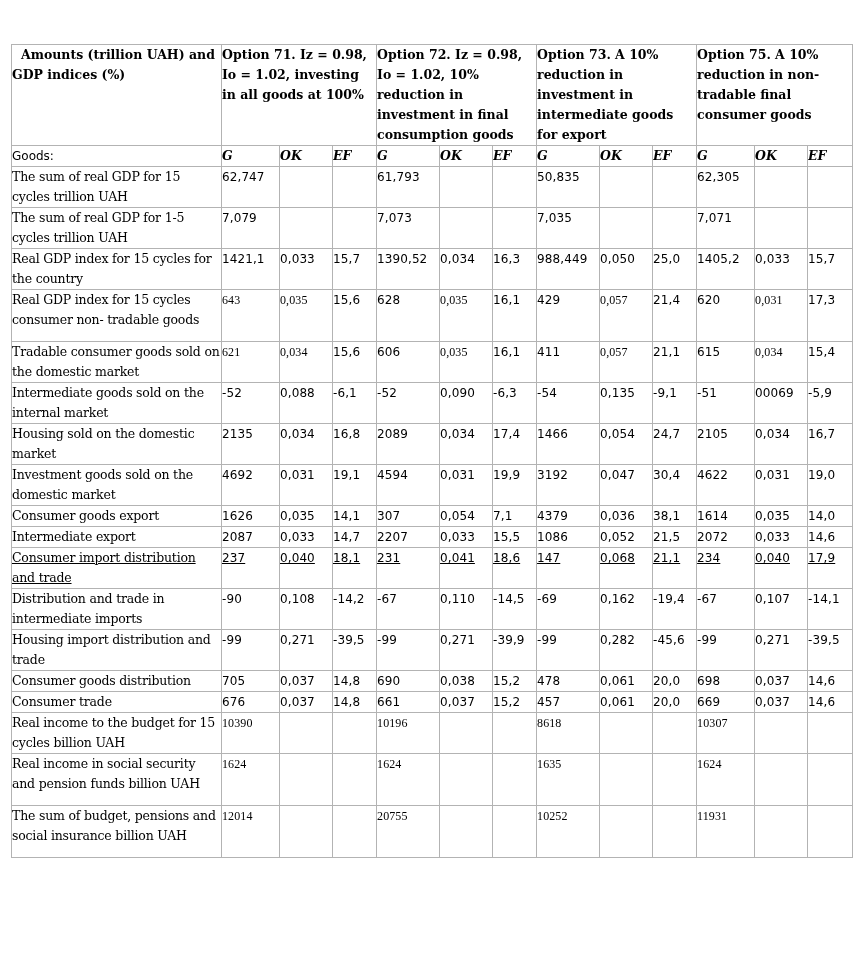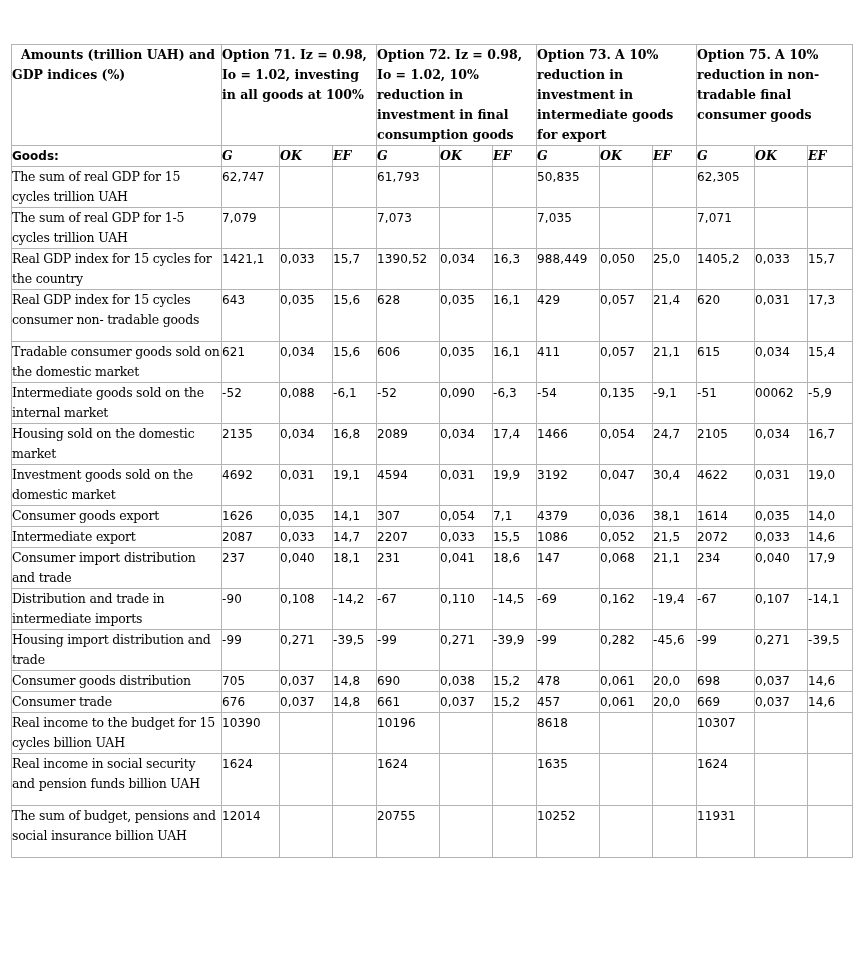--- a/index.html
+++ b/index.html
@@ -24,22 +24,22 @@
     padding: 0 0 0 0;
     overflow: hidden;
     white-space: normal;
   }
   td.hdr { font-weight: bold; padding-left: 1px; }
   td.hdr-label { font-weight: bold; }
   td.sub { font-weight: bold; font-style: italic; padding-left: 2px; }
   td.label { font-family: "DejaVu Serif", serif; font-weight: normal; letter-spacing: -0.2px; }
   td.num { font-family: "DejaVu Sans", sans-serif; font-size: 12px; letter-spacing: 0.1px; }
   td.indent { padding-left: 6px; }
-  td.indent2 { padding-left: 14px; }
-  .goods-label { font-family: "DejaVu Sans", sans-serif; font-weight: bold; font-size: 12px; }
+  td.indent2 { padding-left: 14px; font-family: Liberation Serif, serif; }
+  .goods-label { font-family: "DejaVu Sans", sans-serif; font-weight: normal; font-size: 12px; }
 </style>
 </head>
 <body>
 
 <table class="data">
   <colgroup>
     <col style="width:210px">
     <col style="width:58px">
       <col style="width:53px">
       <col style="width:44px">
@@ -156,21 +156,21 @@
         <td class="num">-52</td>
         <td class="num">0,088</td>
         <td class="num">-6,1</td>
         <td class="num">-52</td>
         <td class="num">0,090</td>
         <td class="num">-6,3</td>
         <td class="num">-54</td>
         <td class="num">0,135</td>
         <td class="num">-9,1</td>
         <td class="num">-51</td>
-        <td class="num">00062</td>
+        <td class="num">00069</td>
         <td class="num">-5,9</td>
       </tr>
       <tr style="height: 35px;">
         <td class="label">Housing sold on the domestic market</td>
         <td class="num">2135</td>
         <td class="num">0,034</td>
         <td class="num">16,8</td>
         <td class="num">2089</td>
         <td class="num">0,034</td>
         <td class="num">17,4</td>
@@ -219,21 +219,21 @@
         <td class="num">2207</td>
         <td class="num">0,033</td>
         <td class="num">15,5</td>
         <td class="num">1086</td>
         <td class="num">0,052</td>
         <td class="num">21,5</td>
         <td class="num">2072</td>
         <td class="num">0,033</td>
         <td class="num">14,6</td>
       </tr>
-      <tr style="height: 35px;">
+      <tr style="height: 35px; text-decoration: underline;">
         <td class="label">Consumer import distribution and trade</td>
         <td class="num">237</td>
         <td class="num">0,040</td>
         <td class="num">18,1</td>
         <td class="num">231</td>
         <td class="num">0,041</td>
         <td class="num">18,6</td>
         <td class="num">147</td>
         <td class="num">0,068</td>
         <td class="num">21,1</td>

